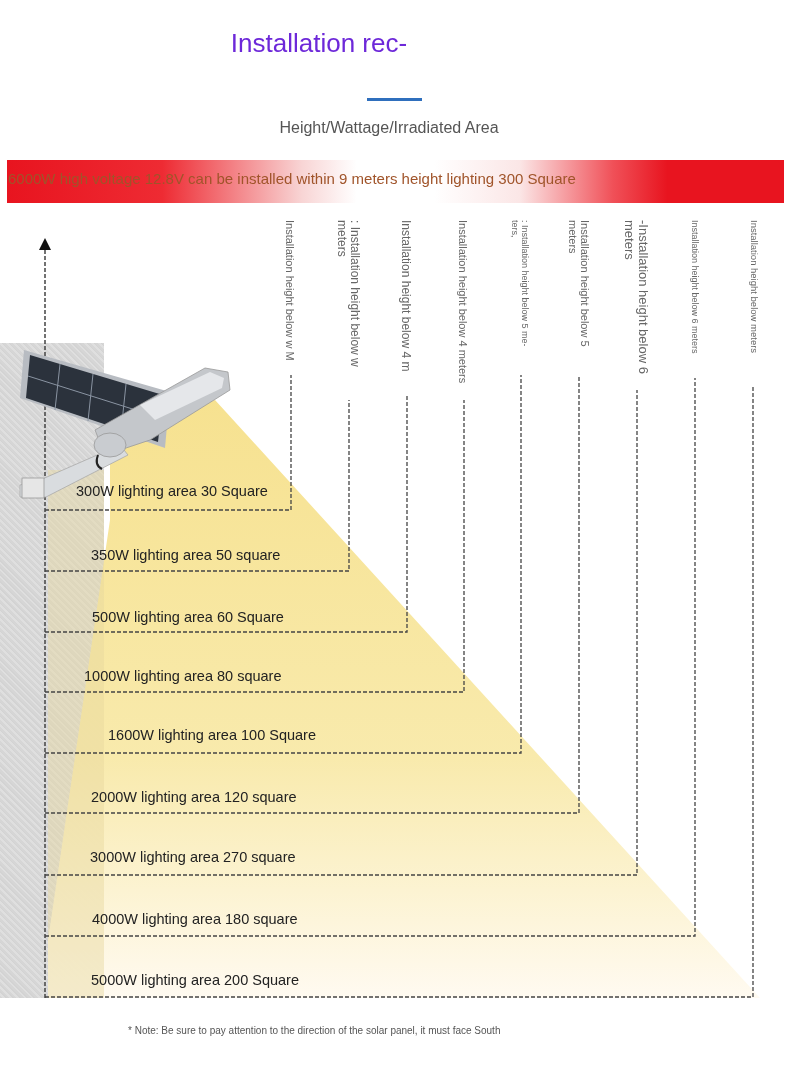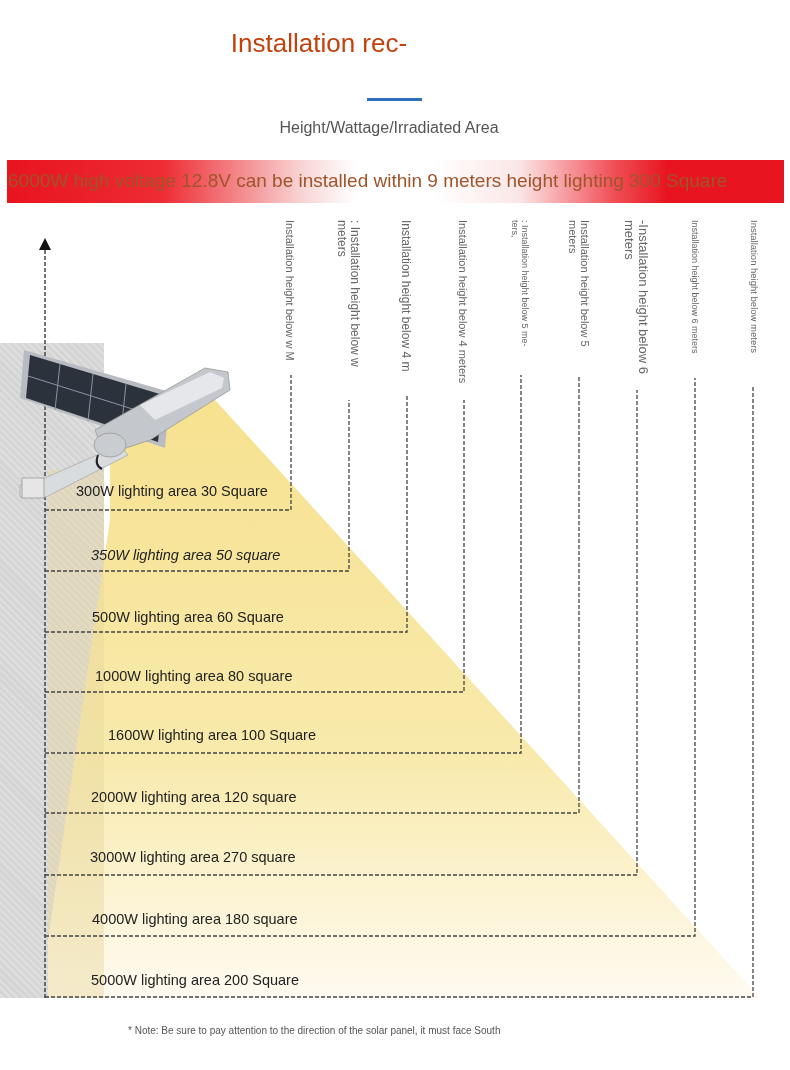--- a/index.html
+++ b/index.html
@@ -1,24 +1,24 @@
 <!DOCTYPE html>
 <html><head>
 <meta charset="utf-8">
 <style>
   html,body{margin:0;padding:0;background:#fff;}
   body{width:790px;height:1070px;position:relative;overflow:hidden;font-family:"Liberation Sans",sans-serif;}
   .abs{position:absolute;}
-  .title{left:0;width:638px;top:30px;text-align:center;color:#c2410c;font-size:26px;line-height:27px;}
+  .title{left:0;width:638px;top:30px;text-align:center;color:#6d28d9;font-size:26px;line-height:27px;}
   .title span{display:block;}
   .title-rule{left:367px;top:98px;width:55px;height:3px;background:#2f6fbd;}
   .subtitle{left:0;width:778px;top:119px;text-align:center;color:#555;font-size:16px;}
   .banner{left:7px;top:160px;width:777px;height:43px;
     background:linear-gradient(90deg,#e8141f 0%,#ee2b33 20%,#f8d5d5 38%,#fff 45%,#fff 55%,#fbe6e6 66%,#f05058 78%,#e8141f 85%,#e8141f 100%);}
-  .banner-text{left:8px;top:170px;font-size:19px;color:#a0542a;white-space:nowrap;}
+  .banner-text{left:8px;top:170px;font-size:15px;color:#a0542a;white-space:nowrap;}
   .wall{left:0;top:343px;width:104px;height:655px;
     background:repeating-linear-gradient(45deg,#d6d6d6 0 2px,#dfdfdf 2px 4px,#d3d3d3 4px 5px);}
   .beam{left:0;top:0;width:790px;height:1070px;}
   .label{font-size:14.5px;color:#222;white-space:nowrap;}
   .vlabel{writing-mode:vertical-rl;color:#666;font-size:11px;line-height:12px;white-space:pre-line;}
   .note{left:128px;top:1021px;width:530px;color:#555;font-size:10px;line-height:20px;}
 </style>
 </head>
 <body>
 
@@ -76,23 +76,23 @@
     <rect x="22" y="478" width="22" height="20" fill="#e6e6e6" stroke="#999" stroke-width="0.8"></rect>
 
     <polygon points="95,430 205,368 228,372 230,390 150,440 105,455" fill="#c4c7cb" stroke="#999" stroke-width="0.8"></polygon>
     <polygon points="140,405 210,372 224,378 222,388 155,420" fill="#e5e7ea"></polygon>
     <ellipse cx="110" cy="445" rx="16" ry="12" fill="#c9ccd0" stroke="#999" stroke-width="0.8"></ellipse>
     <path d="M98,455 q-4,10 4,14" stroke="#222" stroke-width="2" fill="none"></path>
   </g>
 </svg>
 
 <div class="abs label" style="left:76px;top:483px;">300W lighting area 30 Square</div>
-<div class="abs label" style="left:91px;top:547px;font-style:italic;">350W lighting area 50 square</div>
+<div class="abs label" style="left:91px;top:547px;">350W lighting area 50 square</div>
 <div class="abs label" style="left:92px;top:609px;">500W lighting area 60 Square</div>
-<div class="abs label" style="left:95px;top:668px;">1000W lighting area 80 square</div>
+<div class="abs label" style="left:84px;top:668px;">1000W lighting area 80 square</div>
 <div class="abs label" style="left:108px;top:727px;text-align:center;">1600W lighting area 100 Square</div>
 <div class="abs label" style="left:91px;top:789px;">2000W lighting area 120 square</div>
 <div class="abs label" style="left:90px;top:849px;">3000W lighting area 270 square</div>
 <div class="abs label" style="left:92px;top:911px;">4000W lighting area 180 square</div>
 <div class="abs label" style="left:91px;top:972px;">5000W lighting area 200 Square</div>
 
 <div class="abs vlabel" style="left:284px;top:220px;font-size:11px;">Installation height below w M</div>
 <div class="abs vlabel" style="left:335px;top:220px;font-size:12px;line-height:13px;">: Installation height below w
 meters</div>
 <div class="abs vlabel" style="left:400px;top:220px;font-size:12px;">Installation height below 4 m</div>

